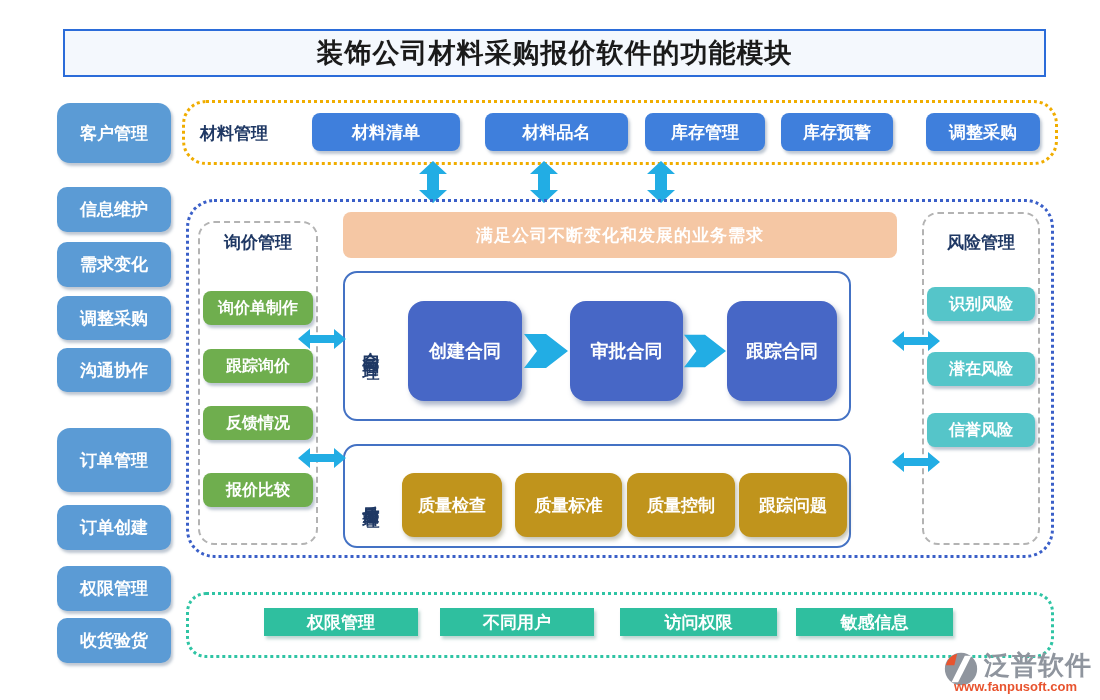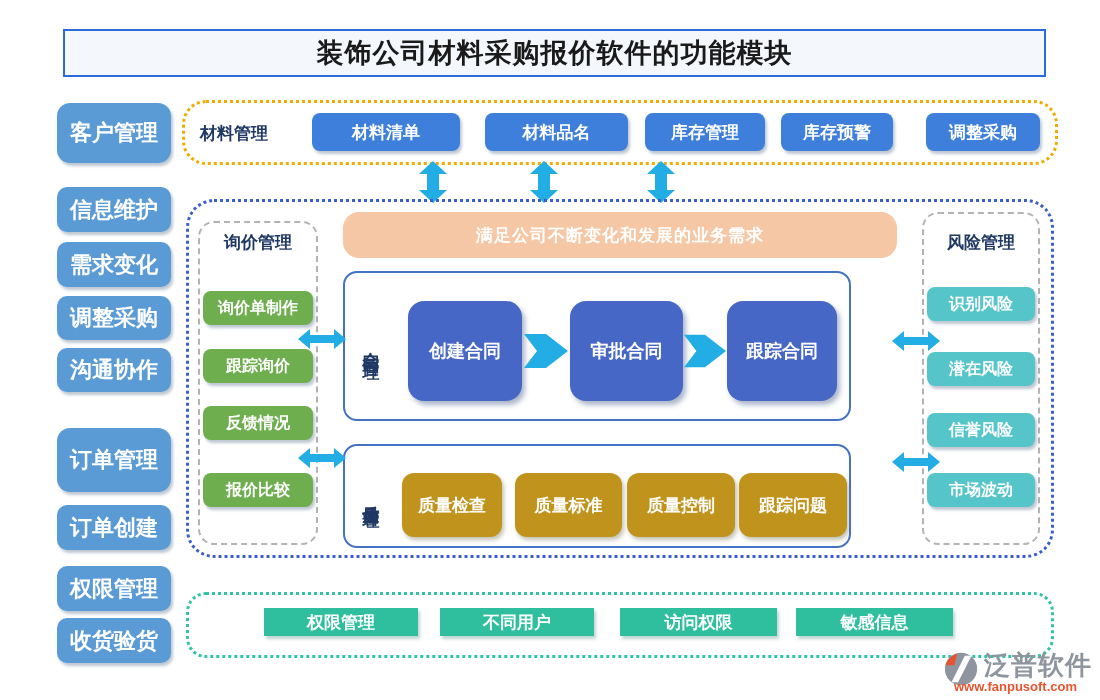--- a/index.html
+++ b/index.html
@@ -21,21 +21,21 @@
   }
 
   
   .btn{
     position:absolute;box-sizing:border-box;
     display:flex;align-items:center;justify-content:center;
     color:#ffffff;font-weight:bold;font-size:17px;
     box-shadow:2px 3px 3px rgba(110,130,155,.45);
     cursor:default;white-space:nowrap;
   }
-  .side-btn{left:57px;width:114px;background:#5b9bd5;border-radius:10px;font-size:22px;}
+  .side-btn{left:57px;width:114px;background:#5b9bd5;border-radius:10px;font-size:17px;}
   .side-btn.tall{border-radius:13px;}
   .blue-btn{background:#3f7fdc;border-radius:8px;height:38px;top:113px;}
   .green-btn{background:#6fae4e;border-radius:8px;height:34px;width:110px;left:203px;font-size:16px;}
   .teal-btn{background:#55c5c9;border-radius:8px;height:34px;width:108px;left:927px;font-size:16px;}
   .step-btn{background:#4767c6;border-radius:16px;height:100px;top:301px;font-size:18px;box-shadow:3px 4px 5px rgba(90,110,150,.5);}
   .gold-btn{background:#c0941c;border-radius:12px;height:64px;top:473px;box-shadow:2px 3px 4px rgba(120,120,90,.45);}
   .perm-btn{background:#2fbf9f;border-radius:0;height:28px;top:608px;box-shadow:2px 3px 3px rgba(90,150,140,.4);}
 
   
   .sect{position:absolute;box-sizing:border-box;border-radius:24px;}
@@ -46,21 +46,21 @@
   .dash-box{position:absolute;box-sizing:border-box;border:2px dashed #b3b3b3;border-radius:16px;background:transparent;}
   .inquiry-box{left:198px;top:221px;width:120px;height:324px;}
   .risk-box{left:922px;top:212px;width:118px;height:333px;}
 
   .solid-box{position:absolute;box-sizing:border-box;border:2px solid #4472c4;border-radius:14px;background:#ffffff;}
   .contract-box{left:343px;top:271px;width:508px;height:150px;}
   .quality-box{left:343px;top:444px;width:508px;height:104px;}
 
   .banner{
     position:absolute;left:343px;top:212px;width:554px;height:46px;
-    background:#f5c7a4;border-radius:16px;
+    background:#f5c7a4;border-radius:8px;
     display:flex;align-items:center;justify-content:center;
     color:#ffffff;font-weight:bold;font-size:17px;letter-spacing:1px;
   }
 
   
   .group-label{
     position:absolute;color:#1f3864;font-weight:bold;font-size:17px;
     white-space:nowrap;
   }
   .v-label{
@@ -148,21 +148,20 @@
   <div class="btn gold-btn" style="left:402px;width:100px">质量检查</div>
   <div class="btn gold-btn" style="left:515px;width:107px">质量标准</div>
   <div class="btn gold-btn" style="left:627px;width:108px">质量控制</div>
   <div class="btn gold-btn" style="left:739px;width:108px">跟踪问题</div>
 
   <div class="dash-box risk-box"></div>
   <div class="group-label" style="left:922px;top:231px;width:118px;text-align:center">风险管理</div>
   <div class="btn teal-btn" style="top:287px">识别风险</div>
   <div class="btn teal-btn" style="top:352px">潜在风险</div>
   <div class="btn teal-btn" style="top:413px">信誉风险</div>
-  <div class="btn teal-btn" style="top:473px">市场波动</div>
 
   <svg class="arrow" style="left:298px;top:326px" width="48" height="26" viewBox="0 0 48 26">
       <polygon points="0,13 12,3 12,9 36,9 36,3 48,13 36,23 36,17 12,17 12,23"></polygon>
     </svg>
   <svg class="arrow" style="left:298px;top:445px" width="48" height="26" viewBox="0 0 48 26">
       <polygon points="0,13 12,3 12,9 36,9 36,3 48,13 36,23 36,17 12,17 12,23"></polygon>
     </svg>
   <svg class="arrow" style="left:892px;top:328px" width="48" height="26" viewBox="0 0 48 26">
       <polygon points="0,13 12,3 12,9 36,9 36,3 48,13 36,23 36,17 12,17 12,23"></polygon>
     </svg>

